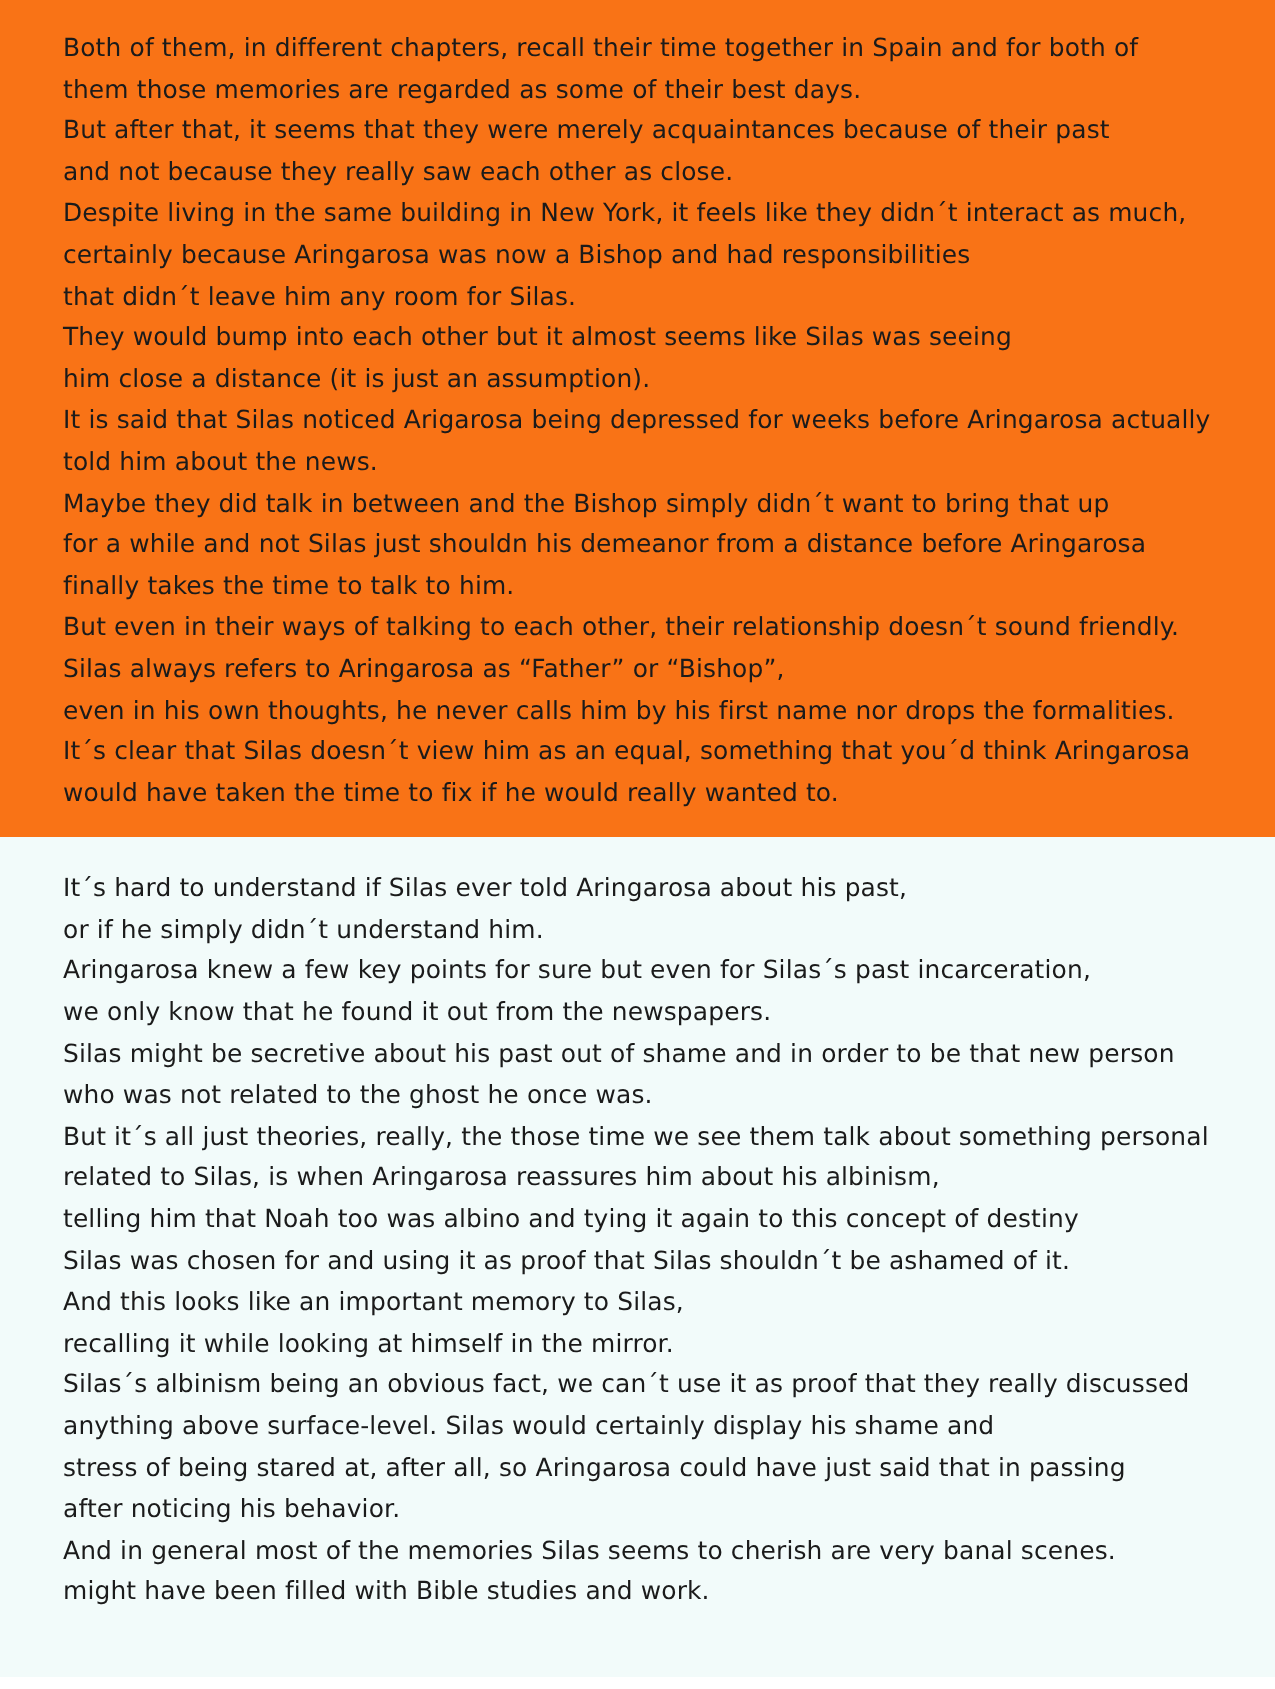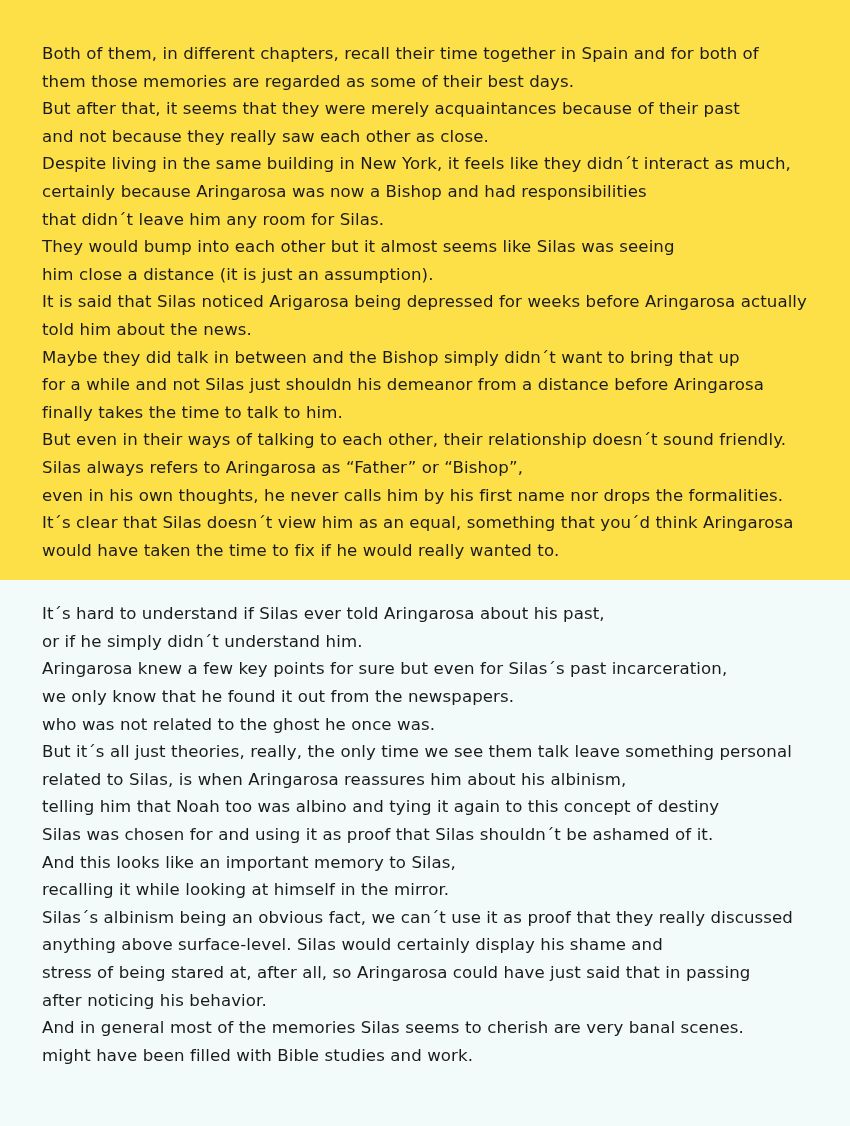--- a/index.html
+++ b/index.html
@@ -18,22 +18,22 @@
     position: relative;
     width: 850px;
     height: 1126px;
     box-sizing: border-box;
   }
   .block {
     box-sizing: border-box;
     padding: 20px 40px 22px 42px;
   }
   .block-one {
-    background: #fde047;
-    padding-top: 40px;
+    background: #f97316;
+    padding-top: 18px;
     padding-bottom: 16px;
   }
   .block-two {
     background: #f2fbfa;
     padding-top: 20px;
     padding-bottom: 24px;
     min-height: 560px;
   }
   .line {
     font-size: 16.6px;
@@ -69,22 +69,23 @@
     <div class="line">even in his own thoughts, he never calls him by his first name nor drops the formalities.</div>
     <div class="line">It´s clear that Silas doesn´t view him as an equal, something that you´d think Aringarosa</div>
     <div class="line">would have taken the time to fix if he would really wanted to.</div>
   </div>
 
   <div class="block block-two">
     <div class="line">It´s hard to understand if Silas ever told Aringarosa about his past,</div>
     <div class="line">or if he simply didn´t understand him.</div>
     <div class="line">Aringarosa knew a few key points for sure but even for Silas´s past incarceration,</div>
     <div class="line">we only know that he found it out from the newspapers.</div>
+    <div class="line">Silas might be secretive about his past out of shame and in order to be that new person</div>
     <div class="line">who was not related to the ghost he once was.</div>
-    <div class="line">But it´s all just theories, really, the only time we see them talk leave something personal</div>
+    <div class="line">But it´s all just theories, really, the those time we see them talk about something personal</div>
     <div class="line">related to Silas, is when Aringarosa reassures him about his albinism,</div>
     <div class="line">telling him that Noah too was albino and tying it again to this concept of destiny</div>
     <div class="line">Silas was chosen for and using it as proof that Silas shouldn´t be ashamed of it.</div>
     <div class="line">And this looks like an important memory to Silas,</div>
     <div class="line">recalling it while looking at himself in the mirror.</div>
     <div class="line">Silas´s albinism being an obvious fact, we can´t use it as proof that they really discussed</div>
     <div class="line">anything above surface-level. Silas would certainly display his shame and</div>
     <div class="line">stress of being stared at, after all, so Aringarosa could have just said that in passing</div>
     <div class="line">after noticing his behavior.</div>
     <div class="line">And in general most of the memories Silas seems to cherish are very banal scenes.</div>

